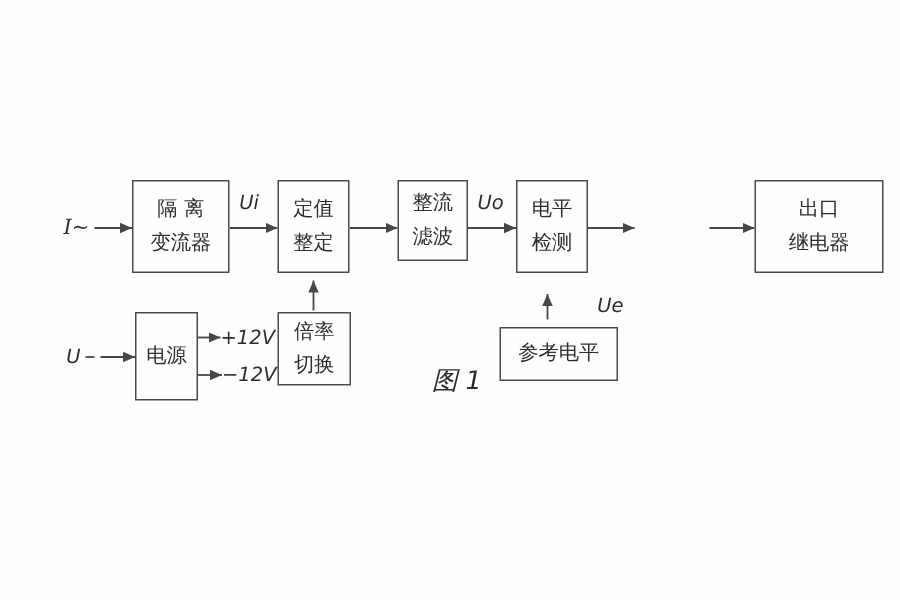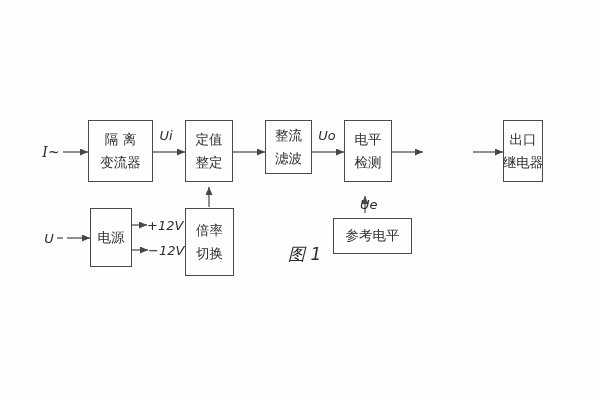--- a/index.html
+++ b/index.html
@@ -75,38 +75,38 @@
     <span>整定</span>
   </div>
   <div class="box" style="left:265px;top:120px;width:47px;height:54px">
     <span>整流</span>
     <span>滤波</span>
   </div>
   <div class="box" style="left:344px;top:120px;width:48px;height:62px">
     <span>电平</span>
     <span>检测</span>
   </div>
-  <div class="box" style="left:503px;top:120px;width:40px;height:62px">
+  <div class="box" style="left:503px;top:120px;width:86px;height:62px">
     <span>出口</span>
     <span>继电器</span>
   </div>
 
   <div class="box" style="left:90px;top:208px;width:42px;height:59px">
     <span>电源</span>
   </div>
-  <div class="box" style="left:185px;top:208px;width:49px;height:68px">
+  <div class="box" style="left:185px;top:208px;width:49px;height:49px">
     <span>倍率</span>
     <span>切换</span>
   </div>
   <div class="box" style="left:333px;top:218px;width:79px;height:36px">
     <span>参考电平</span>
   </div>
 
   <div class="sig serif" style="left:38px;top:145px;width:26px">I~</div>
   <div class="sig" style="left:40px;top:232px;width:18px">U</div>
   <div class="sig" style="left:152px;top:129px;width:28px">Ui</div>
   <div class="sig" style="left:313px;top:129px;width:28px">Uo</div>
-  <div class="sig" style="left:360px;top:198px;width:26px;text-align:left">Ue</div>
+  <div class="sig" style="left:394px;top:198px;width:26px;text-align:center">Ue</div>
   <div class="sig" style="left:147px;top:219px;width:34px;text-align:center">+12V</div>
   <div class="sig" style="left:148px;top:244px;width:34px;text-align:right">−12V</div>
   <div class="sig" style="left:288px;top:246px;width:32px;font-size:17px">图 1</div>
 
 </div>
 
 </body></html>

